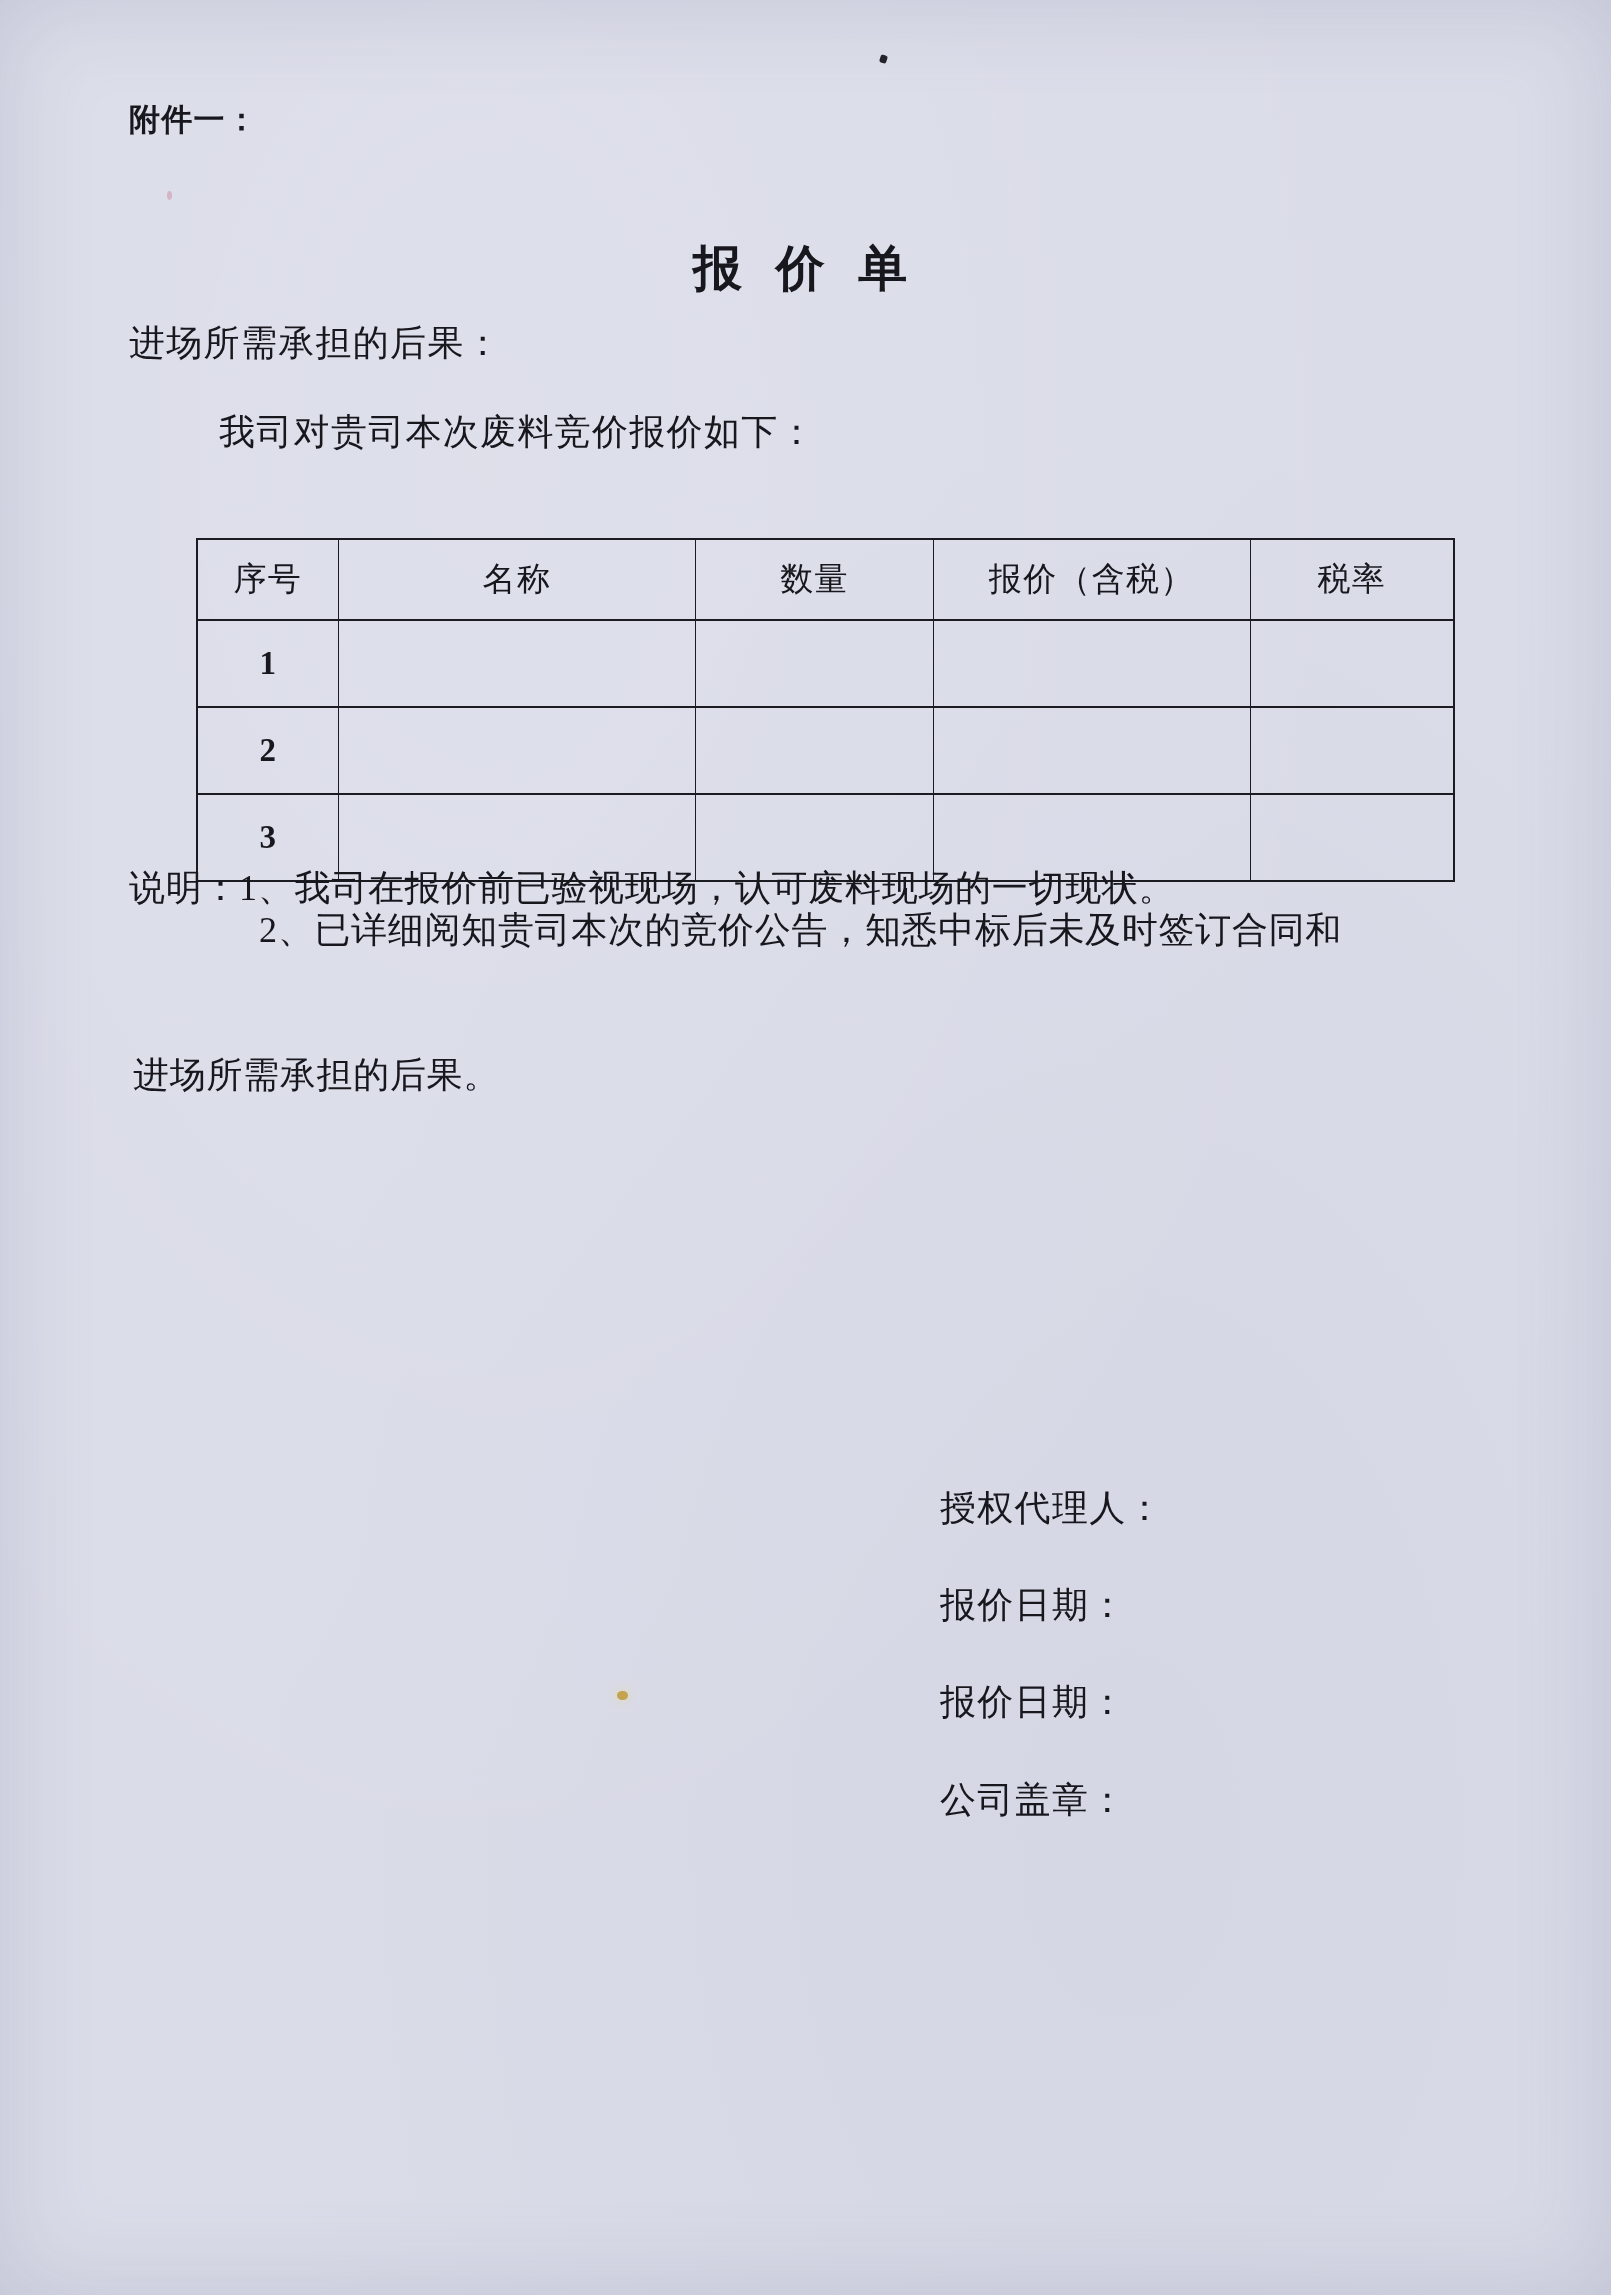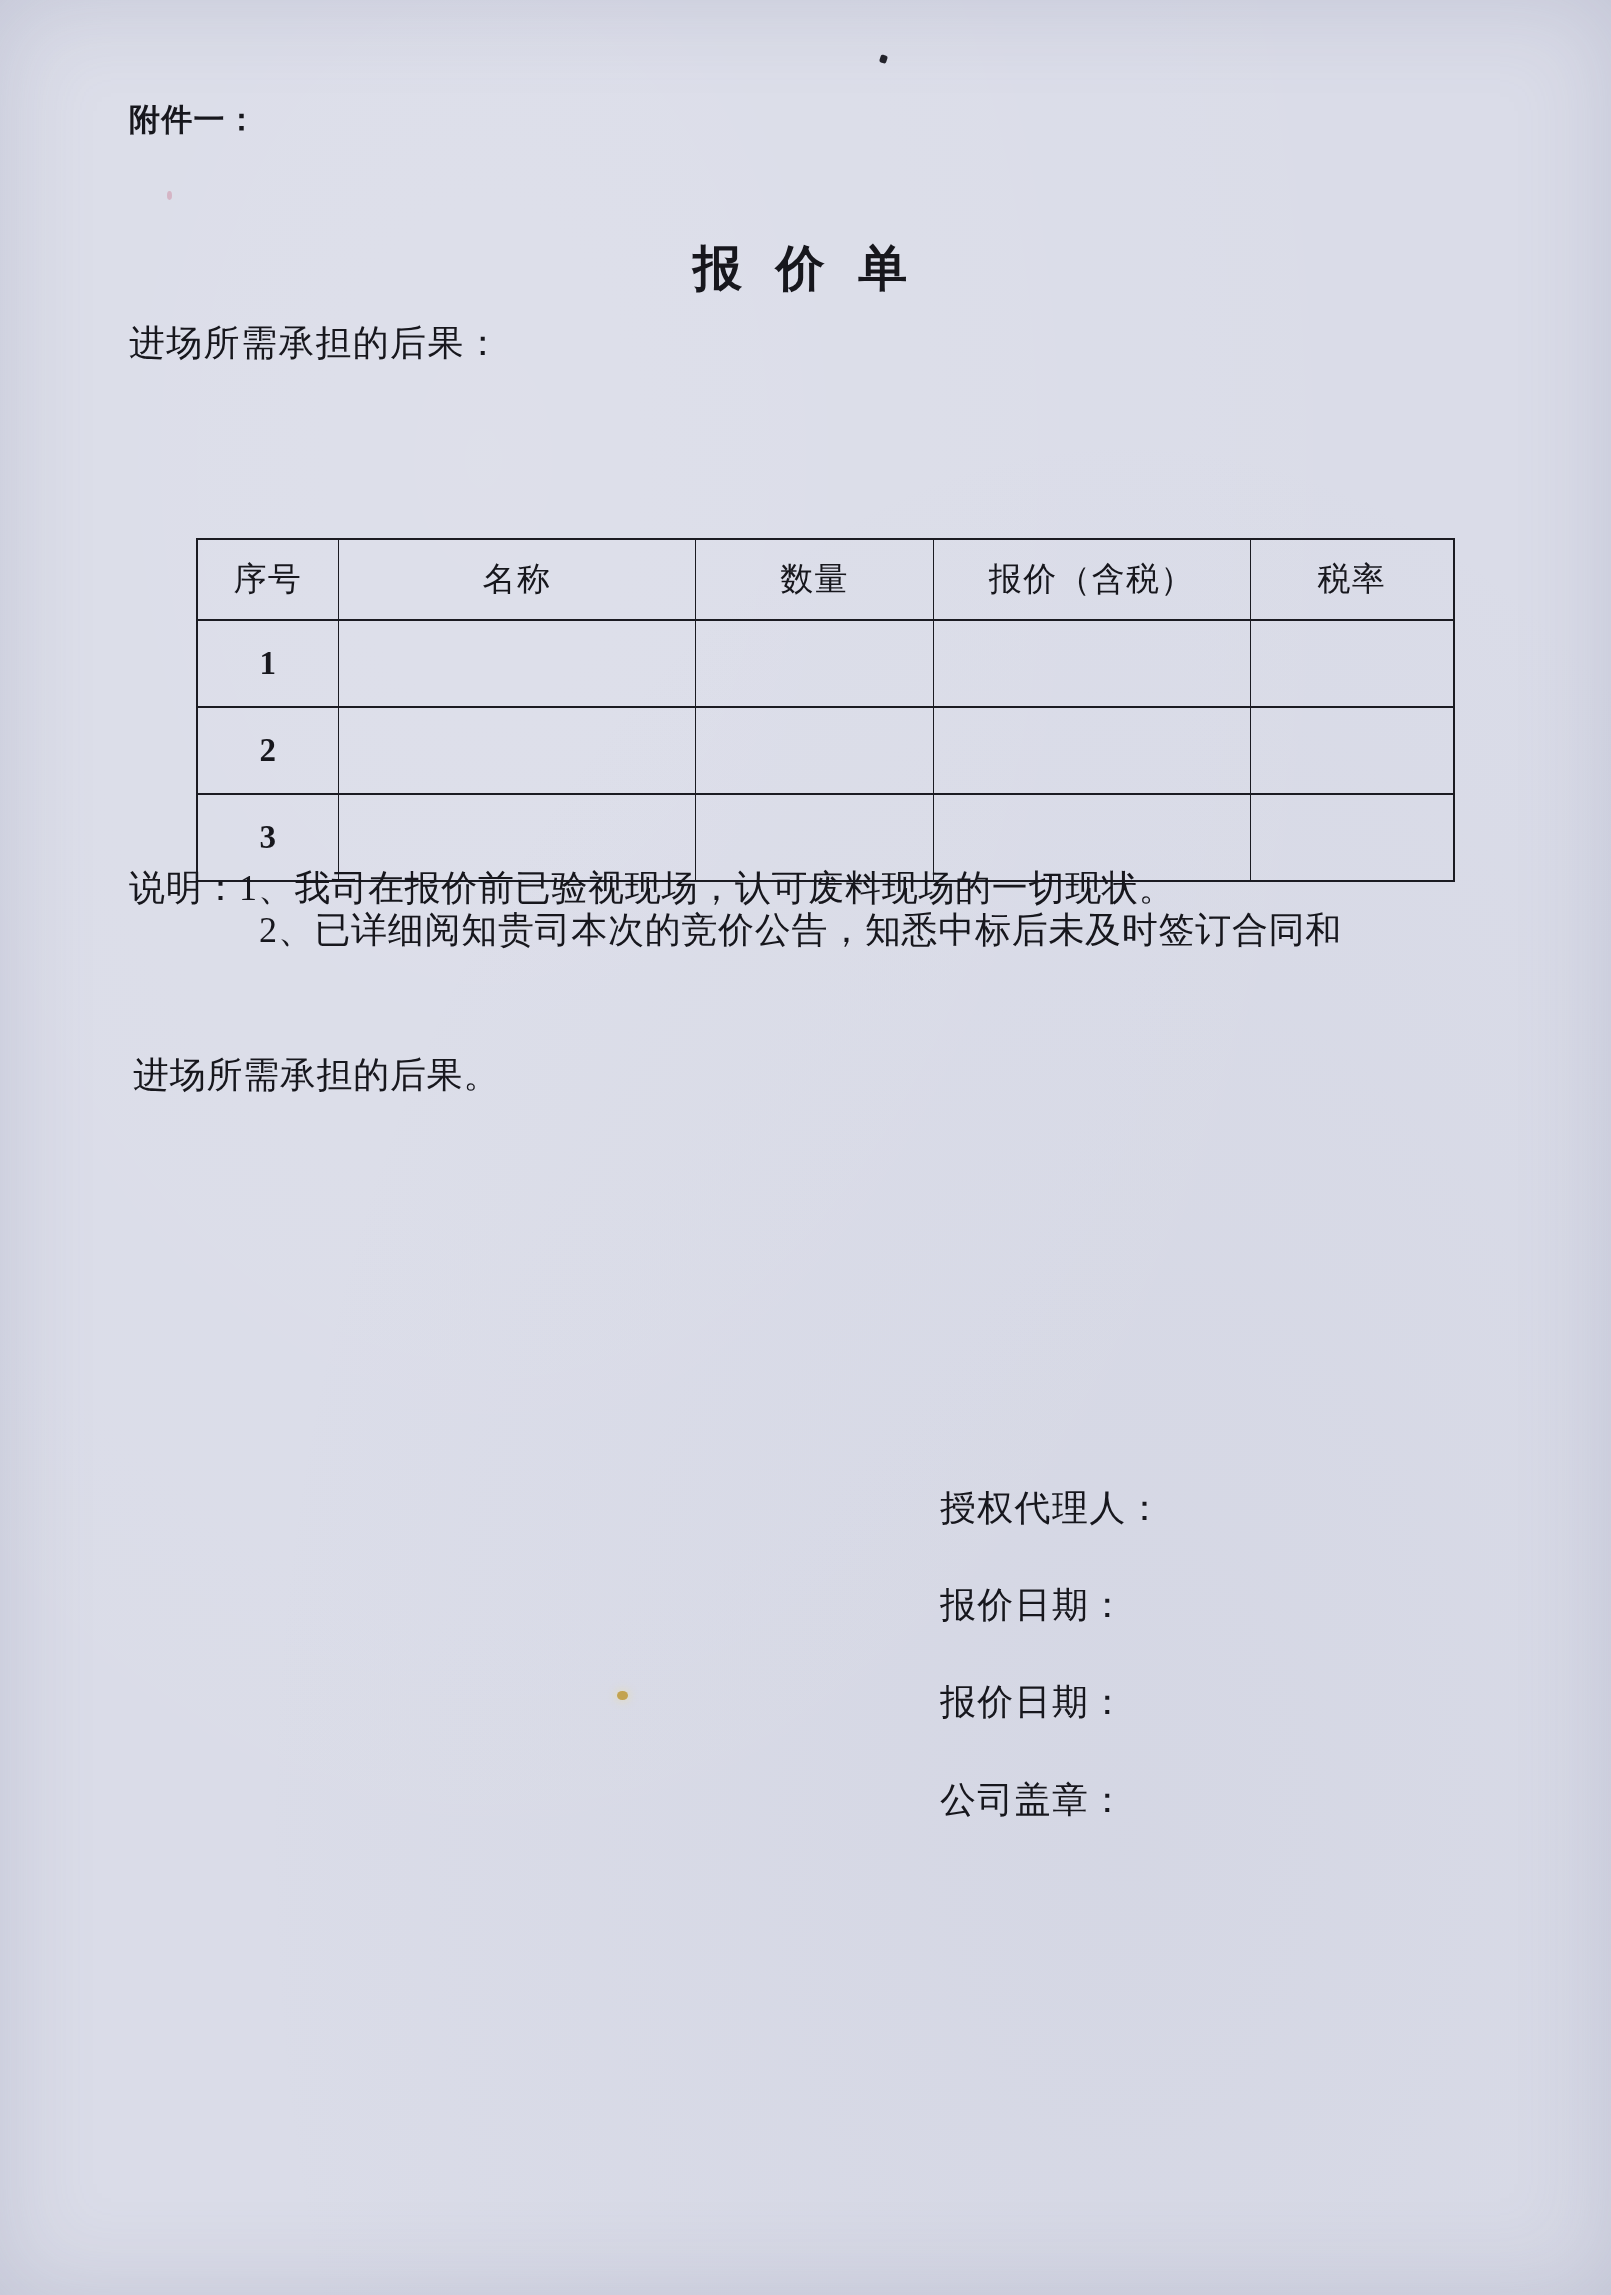--- a/index.html
+++ b/index.html
@@ -118,20 +118,21 @@
 <body>
 
 <div class="page">
 
   <div class="abs attachment">附件一：</div>
 
   <div class="abs title">报 价 单</div>
 
   <div class="abs addressee">进场所需承担的后果：</div>
 
+  <div class="abs intro">我司对贵司本次废料竞价报价如下：</div>
 
   <table class="quote-table">
     <colgroup>
       <col style="width:11.23%">
       <col style="width:28.44%">
       <col style="width:18.91%">
       <col style="width:25.21%">
       <col style="width:16.21%">
     </colgroup>
     <thead>

